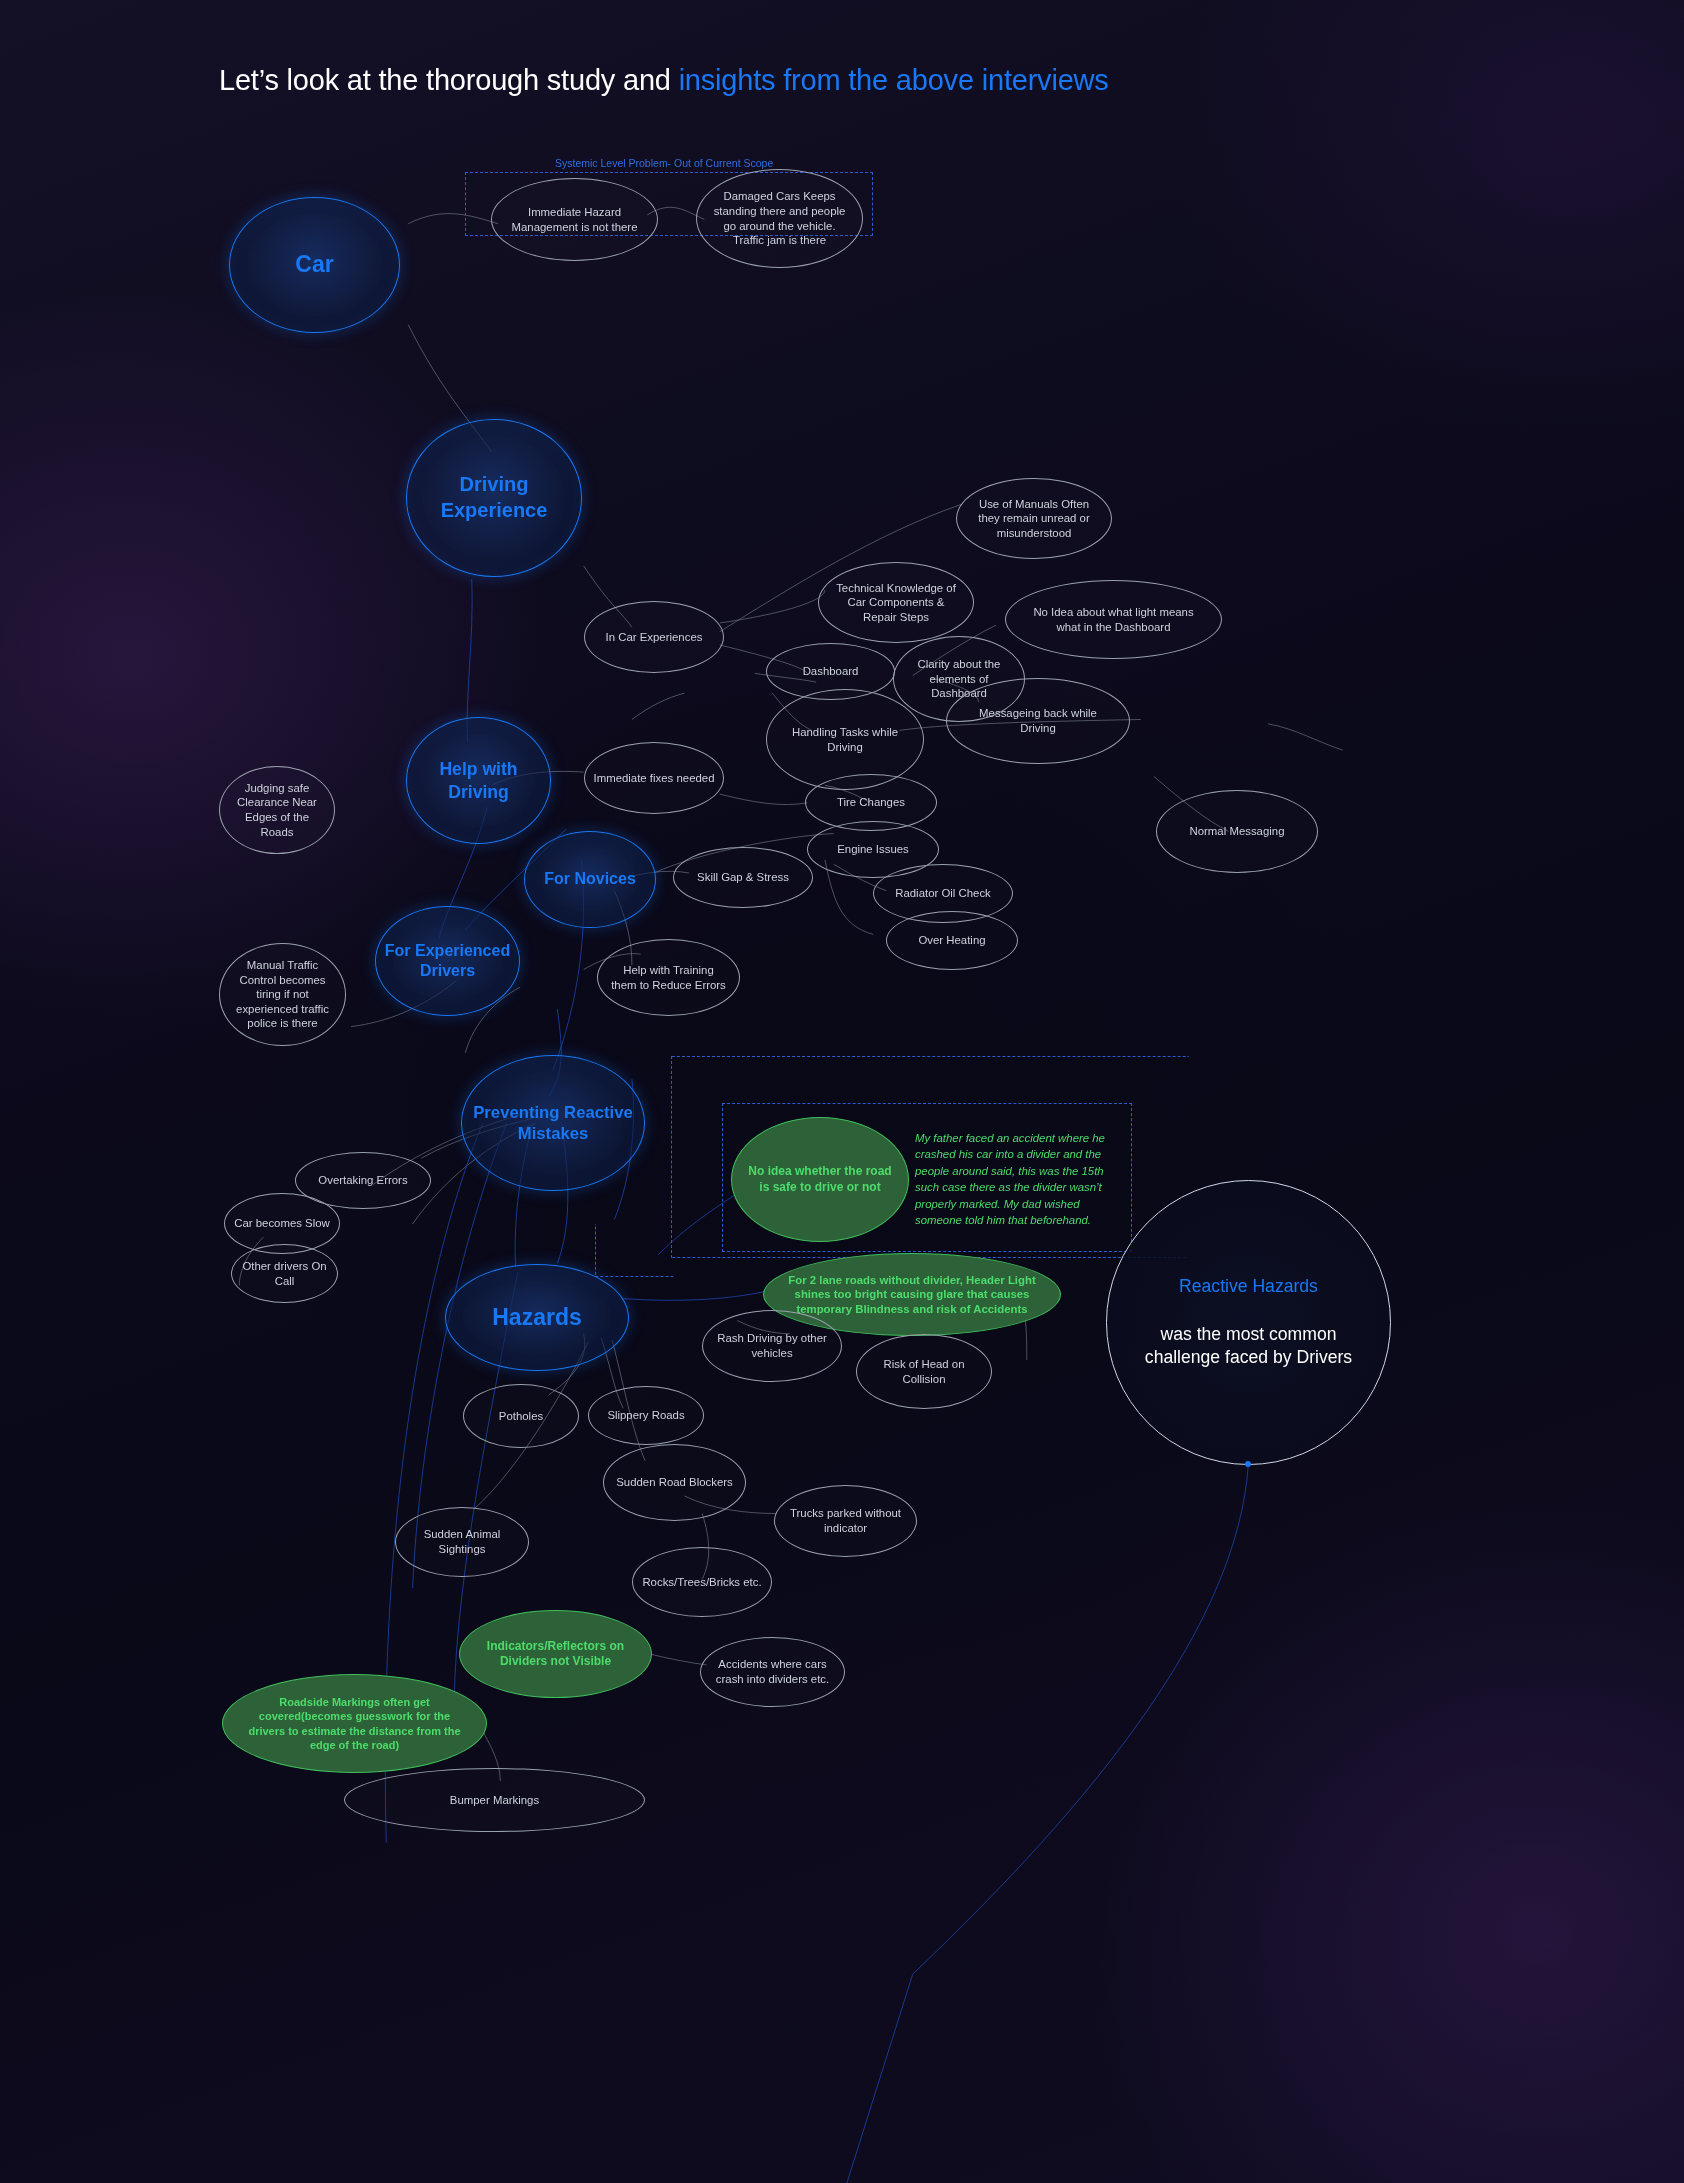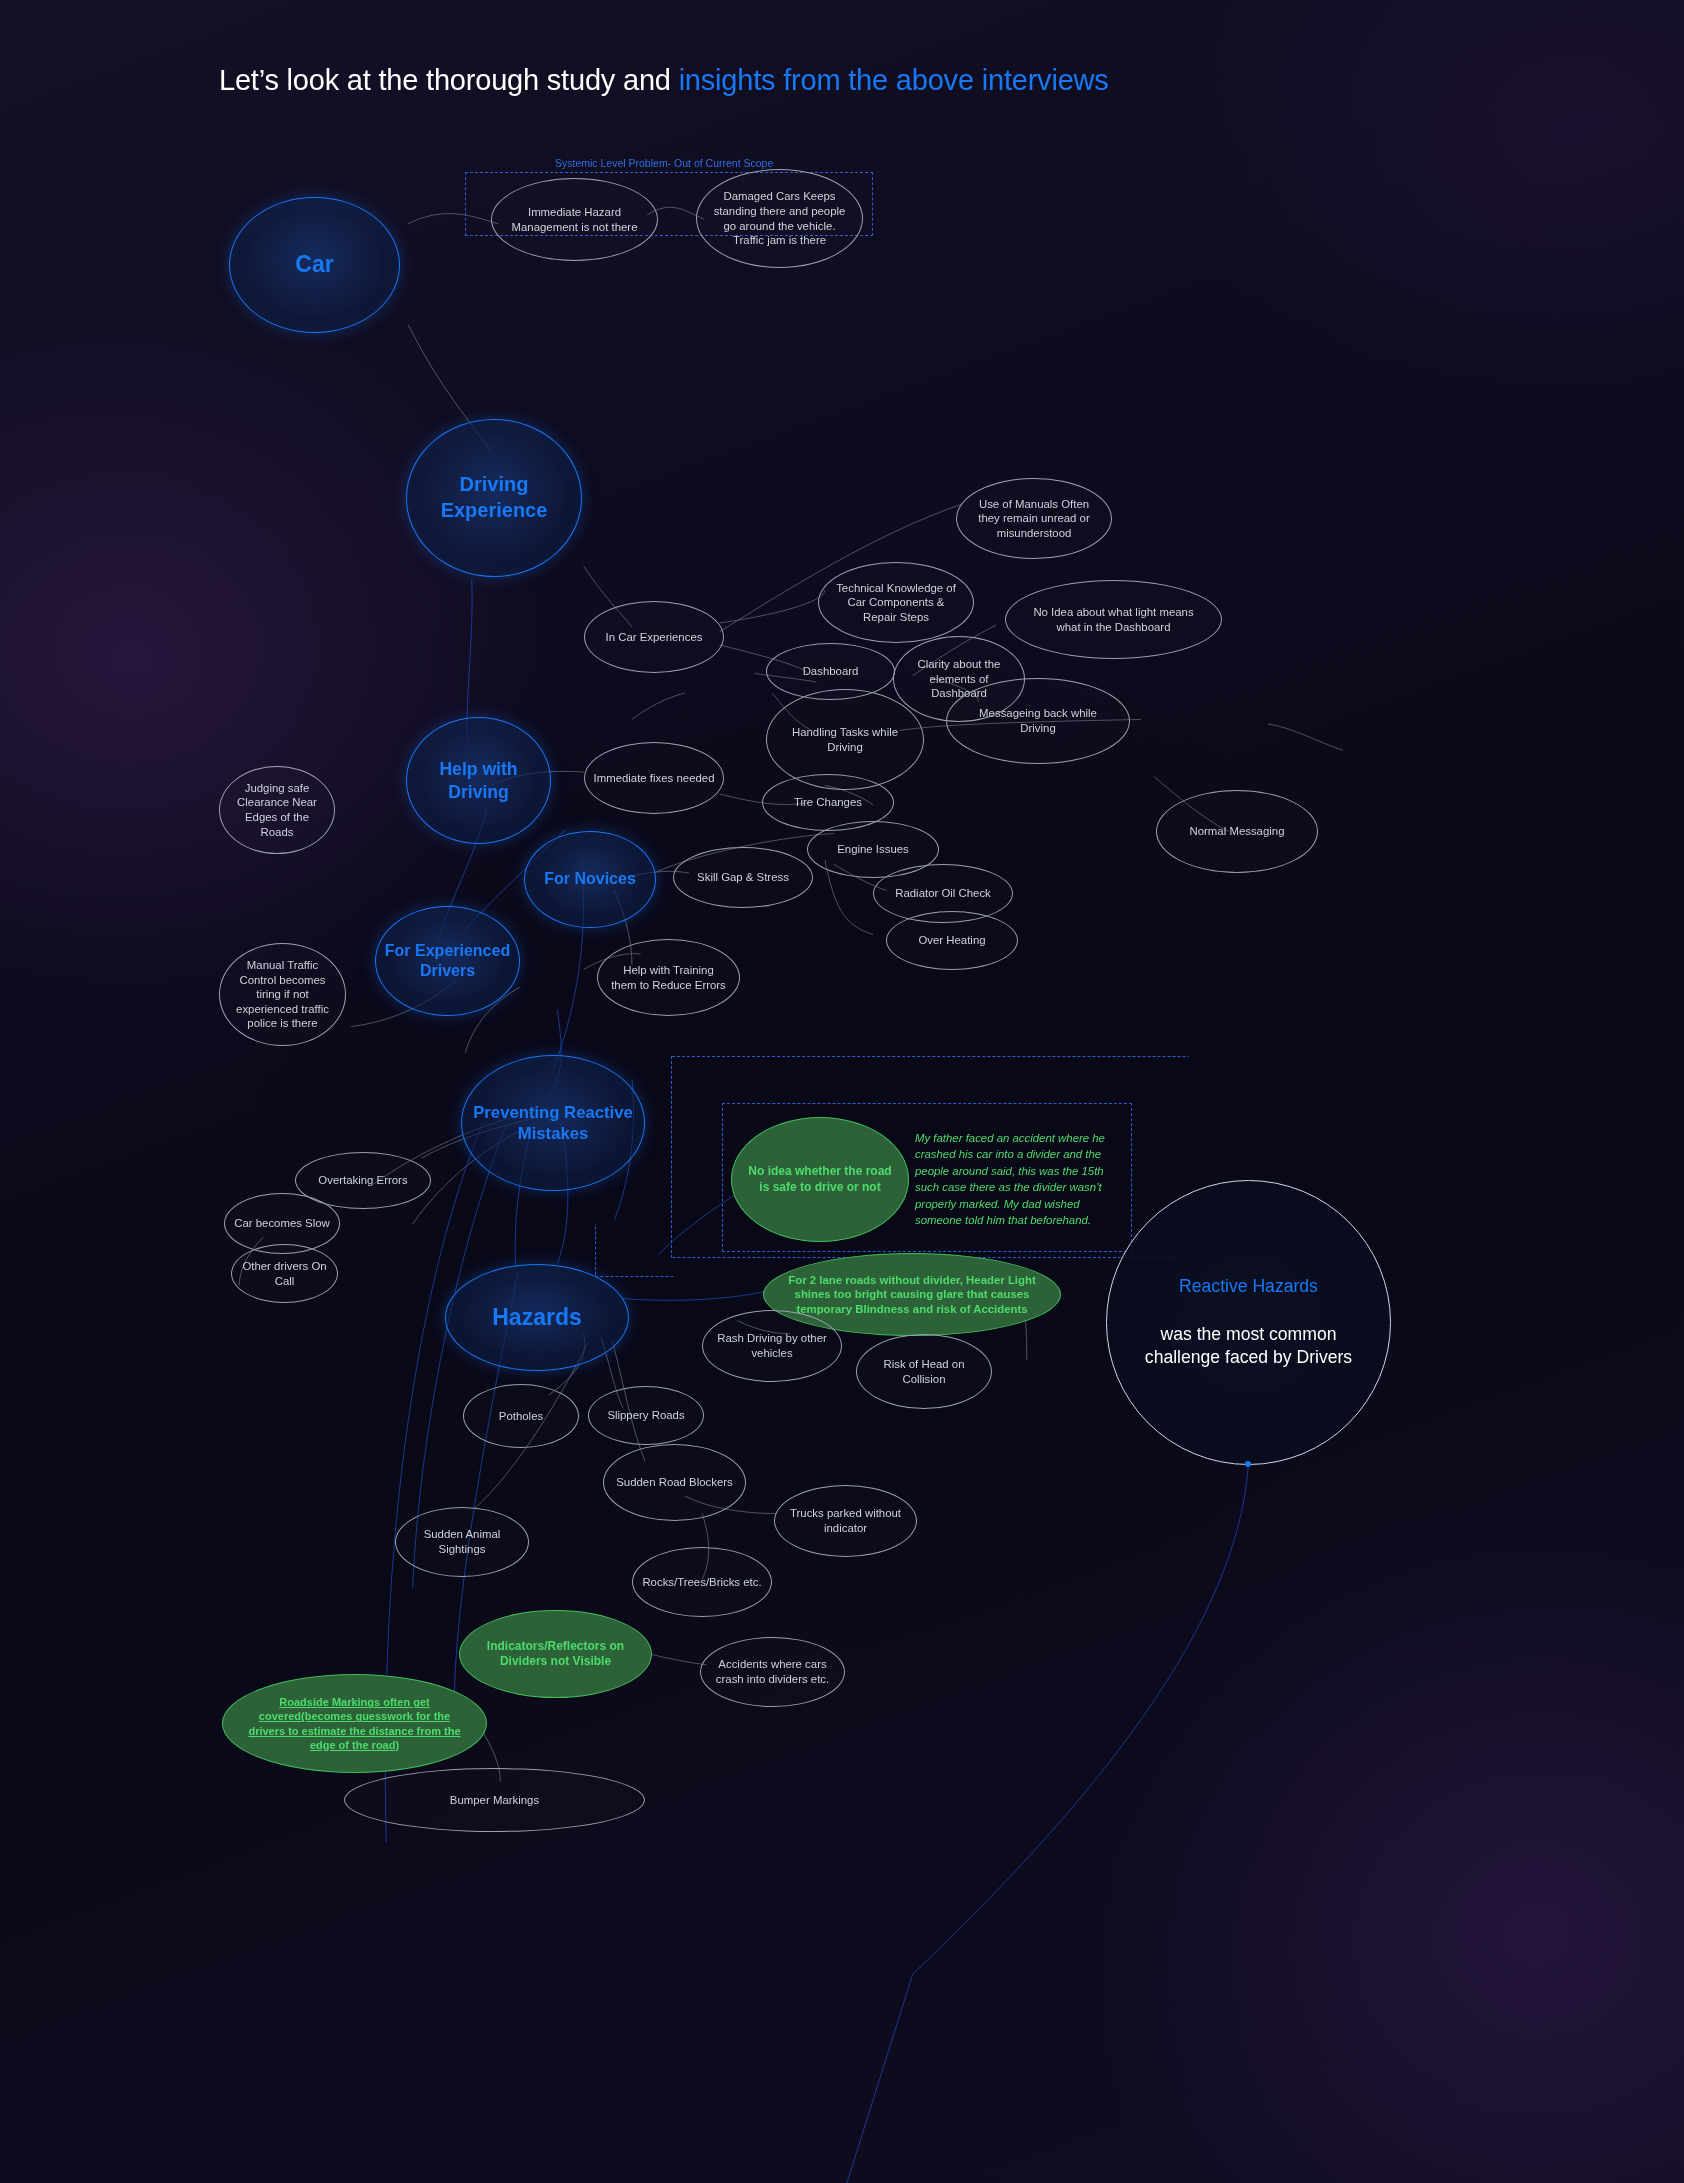--- a/index.html
+++ b/index.html
@@ -224,21 +224,21 @@
   </div>
 
   <div class="node green" style="left:763px; top:1253px; width:298px; height:83px; padding:0 17.6px; font-size:11.4px;">
     <span>For 2 lane roads without divider, Header Light shines too bright causing glare that causes temporary Blindness and risk of Accidents</span>
   </div>
 
   <div class="node green" style="left:459px; top:1610px; width:193px; height:88px; padding:0 15px;">
     <span>Indicators/Reflectors on Dividers not Visible</span>
   </div>
 
-  <div class="node green" style="left:222px; top:1674px; width:265px; height:99px; padding:0 21px; font-size:11px;text-decoration:underline;">
+  <div class="node green" style="left:222px; top:1674px; width:265px; height:99px; padding:0 21px; font-size:11px;">
     <span>Roadside Markings often get covered(becomes guesswork for the drivers to estimate the distance from the edge of the road)</span>
   </div>
 
   <div class="quote" style="left:915px; top:1130px;">My father faced an accident where he crashed his car into a divider and the people around said, this was the 15th such case there as the divider wasn’t properly marked. My dad wished someone told him that beforehand.</div>
 
   <div class="node leaf" style="left:491px; top:178px; width:167px; height:83px; padding:0 18.4px;">
     <span>Immediate Hazard Management is not there</span>
   </div>
 
   <div class="node leaf" style="left:696px; top:169px; width:167px; height:99px; padding:0 16px;">
@@ -284,21 +284,21 @@
   </div>
 
   <div class="node leaf" style="left:584px; top:742px; width:140px; height:72px;">
     <span>Immediate fixes needed</span>
   </div>
 
   <div class="node leaf" style="left:219px; top:766px; width:116px; height:88px; padding:0 11.4px;">
     <span>Judging safe Clearance Near Edges of the Roads</span>
   </div>
 
-  <div class="node leaf" style="left:762px; top:774px; width:132px; height:57px;">
+  <div class="node leaf" style="left:805px; top:774px; width:132px; height:57px;">
     <span>Tire Changes</span>
   </div>
 
   <div class="node leaf" style="left:807px; top:821px; width:132px; height:57px;">
     <span>Engine Issues</span>
   </div>
 
   <div class="node leaf" style="left:673px; top:847px; width:140px; height:61px;">
     <span>Skill Gap &amp; Stress</span>
   </div>

